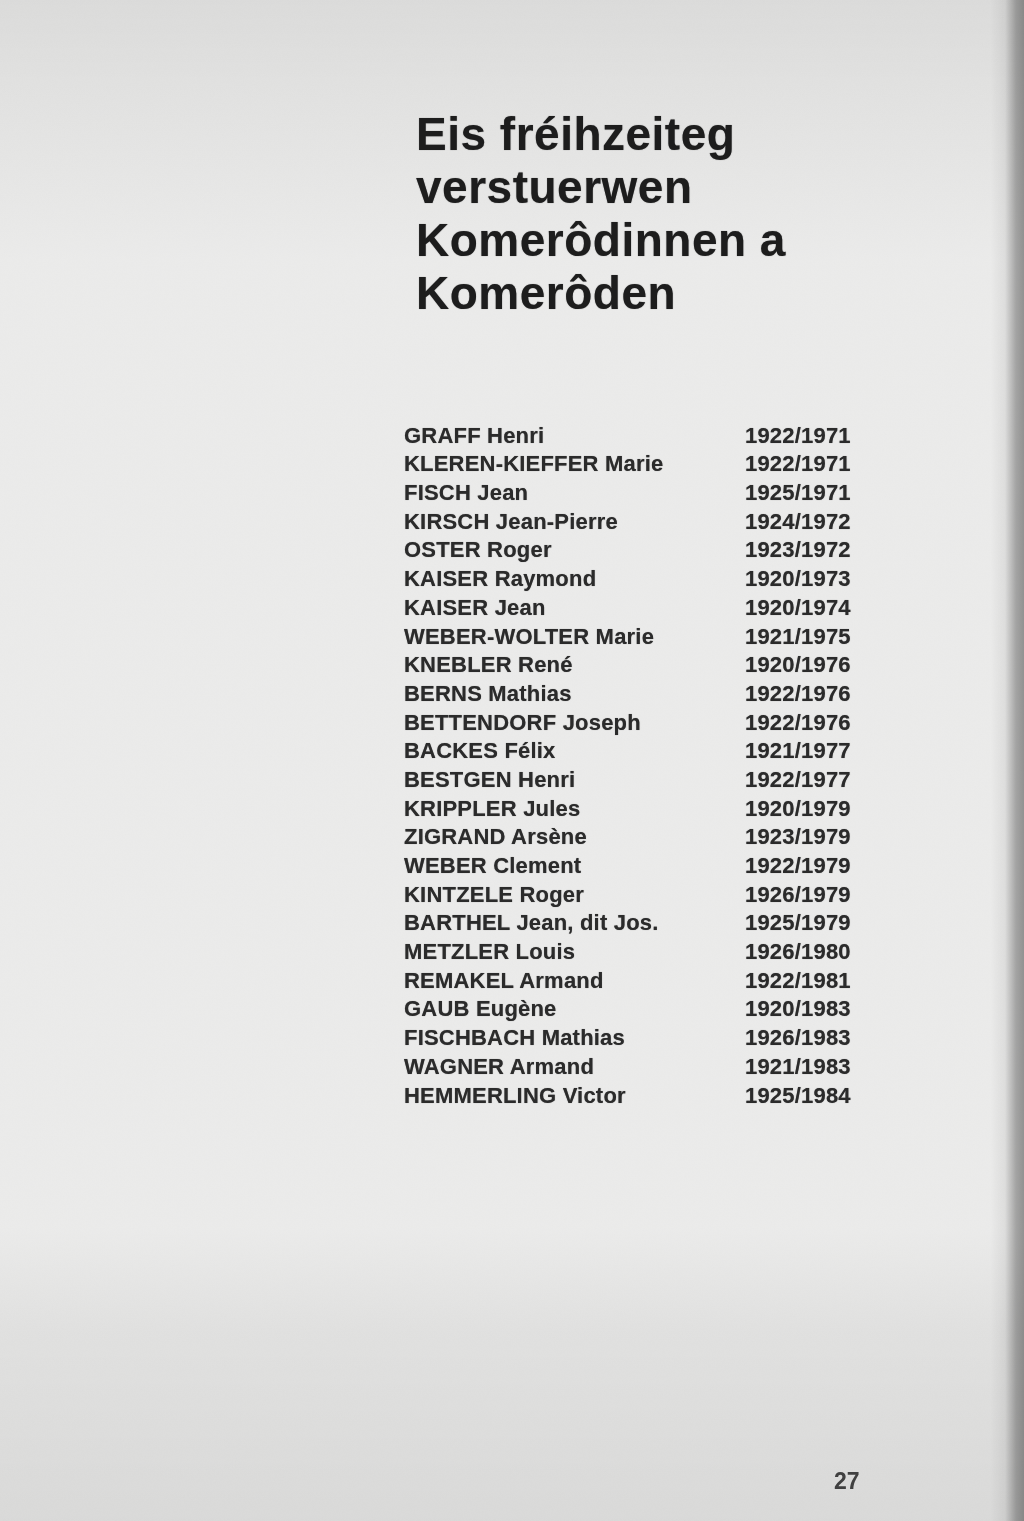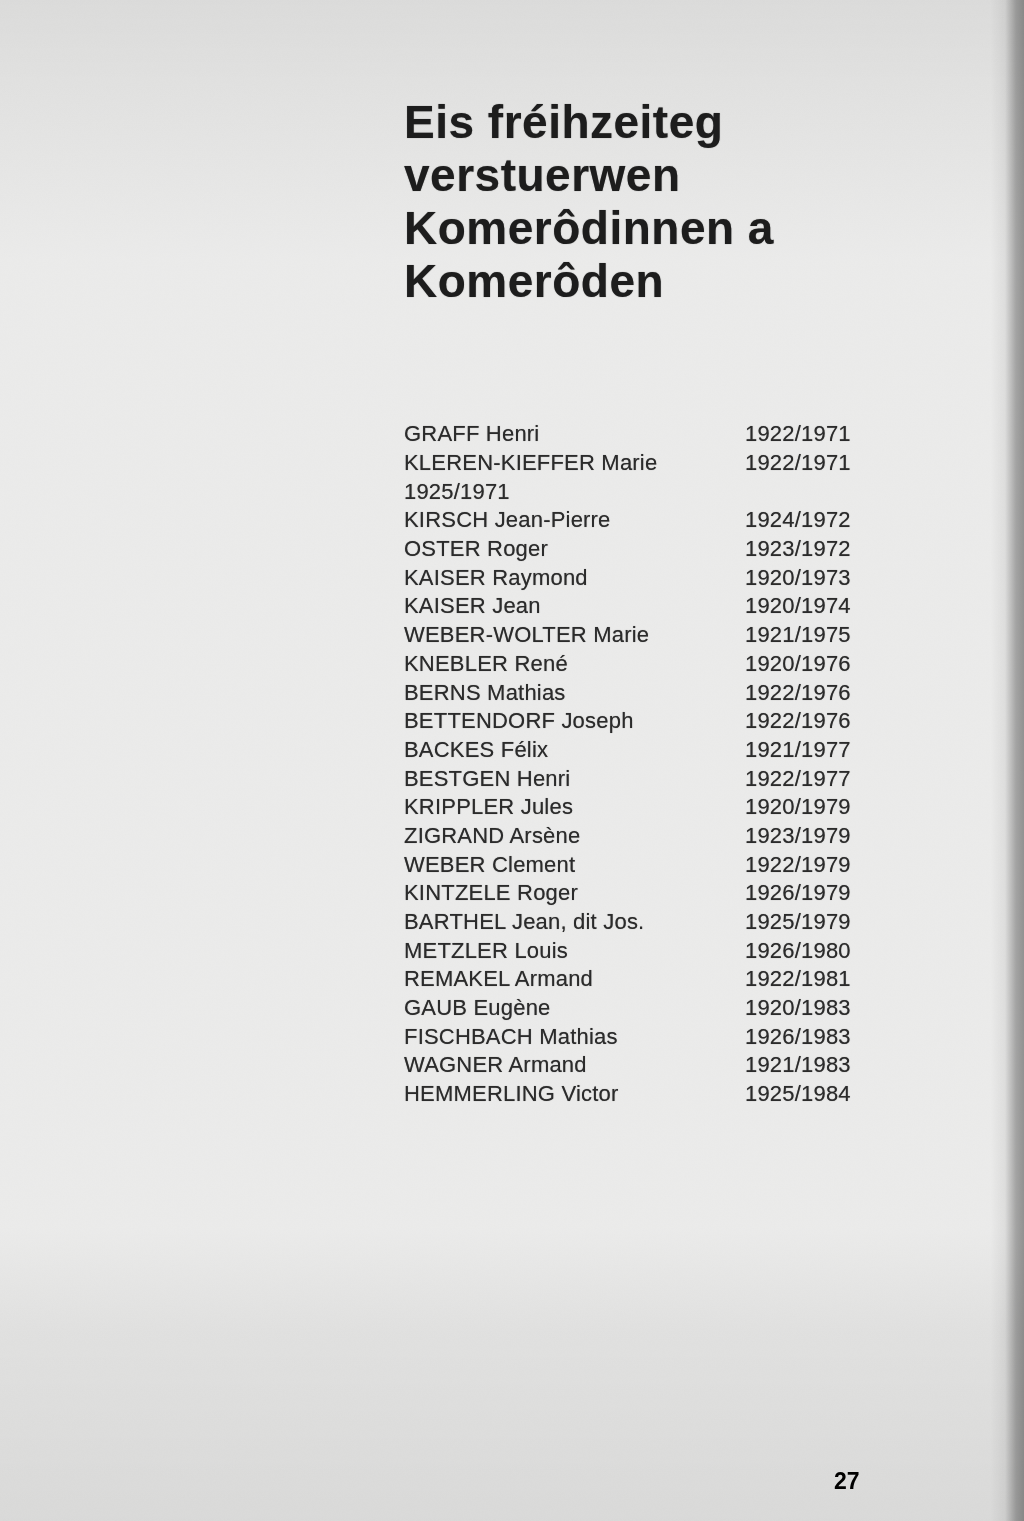--- a/index.html
+++ b/index.html
@@ -45,61 +45,61 @@
     position: absolute;
     left: 0; top: 0;
     width: 1024px; height: 1521px;
     opacity: 0.5;
     pointer-events: none;
   }
   .page-title {
     position: absolute;
     left: 404px;
     top: 96px;
-    margin: 0;
+    margin: 12px;
     font-size: 46px;
     line-height: 53px;
     font-weight: bold;
     letter-spacing: 0.5px;
     color: #1d1d1d;
     filter: blur(0.4px);
     text-shadow: 0 0 1px rgba(30,30,30,0.55);
   }
   .page-title span { display: block; }
   .member-list {
     position: absolute;
     left: 404px;
     top: 420px;
     width: 470px;
     filter: blur(0.35px);
   }
   .member-row {
     display: flex;
     height: 28.7px;
-    align-items: center;
+    align-items: flex-end;
     font-size: 22px;
-    font-weight: normal;
+    font-weight: bold;
     color: #2b2b2b;
     letter-spacing: 0.2px;
     text-shadow: 0 0 0.8px rgba(40,40,40,0.6);
   }
   .member-name {
     width: 341px;
     white-space: nowrap;
   }
   .member-years {
     white-space: nowrap;
   }
   .page-number {
     position: absolute;
     left: 834px;
     top: 1468px;
     font-size: 23px;
     font-weight: bold;
-    color: #000000;
+    color: #404040;
     filter: blur(0.5px);
   }
 </style>
 </head>
 <body>
 
 <div class="scan-page">
 
   <svg class="noise-overlay" xmlns="http://www.w3.org/2000/svg" width="1024" height="1521">
     <filter id="grain">
@@ -122,20 +122,21 @@
   <div class="member-list">
       <div class="member-row">
         <span class="member-name">GRAFF Henri</span>
         <span class="member-years">1922/1971</span>
       </div>
       <div class="member-row">
         <span class="member-name">KLEREN-KIEFFER Marie</span>
         <span class="member-years">1922/1971</span>
       </div>
       <div class="member-row">
+        <span class="member-name">FISCH Jean</span>
         <span class="member-years">1925/1971</span>
       </div>
       <div class="member-row">
         <span class="member-name">KIRSCH Jean-Pierre</span>
         <span class="member-years">1924/1972</span>
       </div>
       <div class="member-row">
         <span class="member-name">OSTER Roger</span>
         <span class="member-years">1923/1972</span>
       </div>

